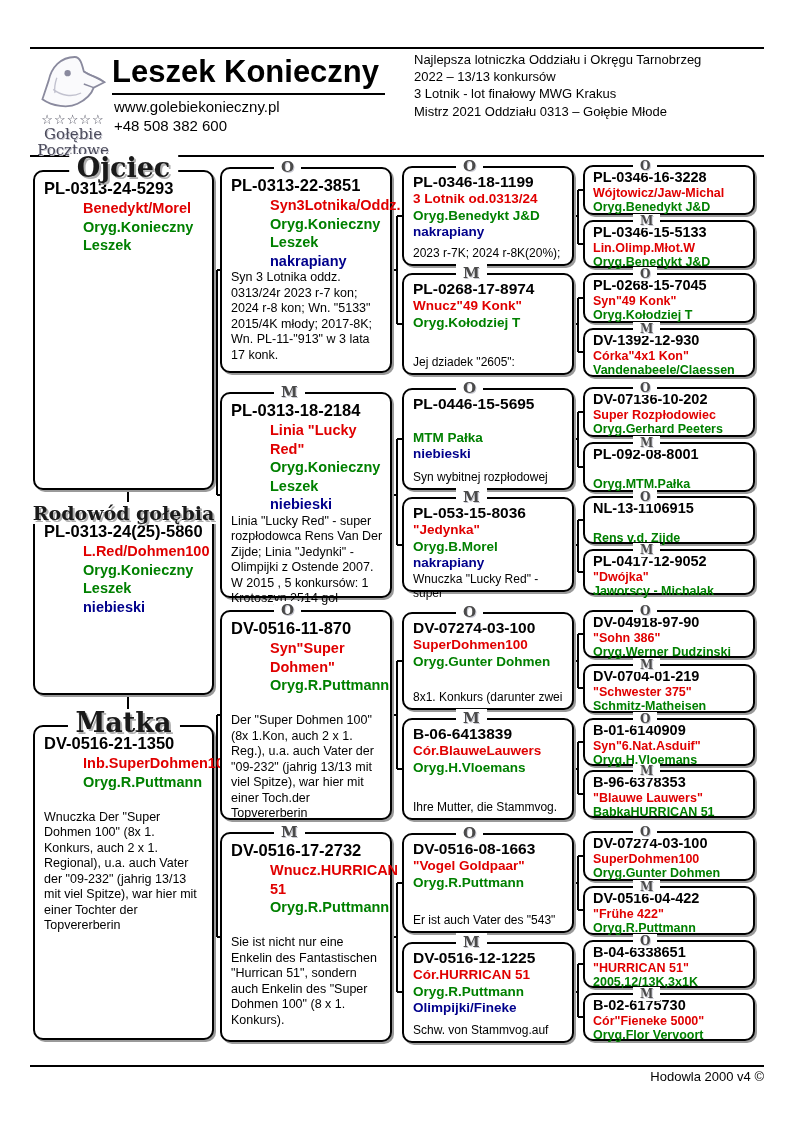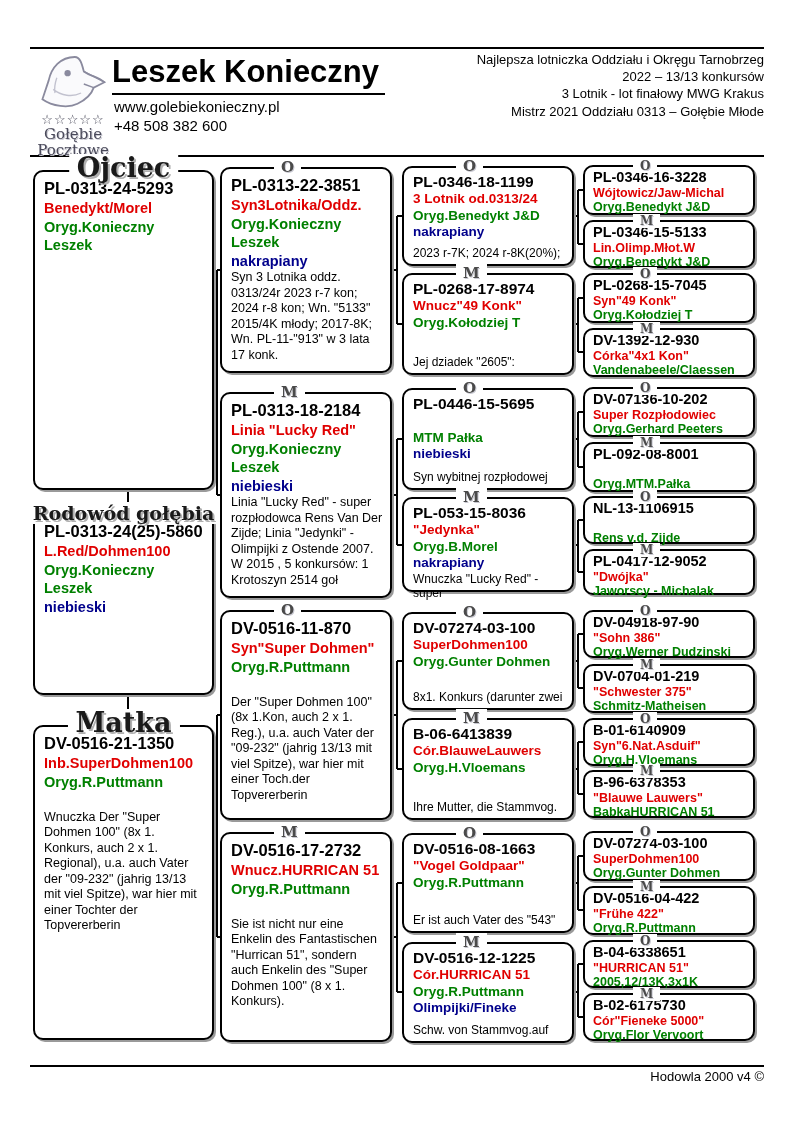--- a/index.html
+++ b/index.html
@@ -7,41 +7,41 @@
         font-family:"Liberation Sans",sans-serif;overflow:hidden;color:#000;}
   .hr{position:absolute;left:30px;width:734px;height:2px;background:#000;}
   
   .logo{position:absolute;left:34px;top:54px;width:78px;text-align:center;}
   .logo .stars{font-size:13px;letter-spacing:1px;color:#4a4a5a;line-height:12px;margin-top:-4px;}
   .logo .lg{font-family:"DejaVu Serif","Liberation Serif",serif;font-weight:normal;
             font-size:15px;line-height:16px;color:#4a4a5a;text-shadow:1px 1px 0 #c9c9d2;}
   .owner-name{position:absolute;left:112px;top:50px;font-size:31px;font-weight:bold;
               border-bottom:2px solid #000;padding:4px 6px 3px 0;white-space:nowrap;}
   .contact{position:absolute;left:114px;top:97px;font-size:15px;line-height:19px;}
-  .achieve{position:absolute;right:30px;top:51px;width:350px;text-align:right;
+  .achieve{position:absolute;right:30px;top:51px;width:350px;
            font-size:13px;line-height:17.2px;}
   
   .box{position:absolute;background:#fff;border:2px solid #000;border-radius:10px;
        box-shadow:2px 2px 0 #9a9a9a;box-sizing:border-box;padding:6px 7px 8px 9px;}
   .title{position:absolute;left:50%;transform:translateX(-50%);background:#fff;padding:0 8px;
          font-family:"DejaVu Serif","Liberation Serif",serif;font-weight:bold;color:#1a1a1a;
          text-shadow:2px 2px 0 #b0b0b0;white-space:nowrap;}
   .t-big{top:-18px;font-size:27px;line-height:28px;}
   .t-sm{top:-13px;font-size:19px;line-height:22px;}
   .sex{position:absolute;left:52px;top:-11px;background:#fff;padding:0 7px;
        font-family:"DejaVu Serif","Liberation Serif",serif;font-weight:bold;color:#4a4a4a;
        font-size:15px;line-height:18px;text-shadow:1px 1px 0 #c9c9d2;}
   .ring{font-weight:bold;color:#000;}
   .red{font-weight:bold;color:#e00000;}
   .green{font-weight:bold;color:#008000;}
   .navy{font-weight:bold;color:#00008b;}
   .desc{color:#000;}
   
   .c1 .ring,.c2 .ring{font-size:16.5px;line-height:21px;}
-  .c1 .red,.c1 .green,.c1 .navy,.c2 .red,.c2 .green,.c2 .navy{font-size:14.5px;line-height:18.5px;min-height:18.5px;}
+  .c1 .red,.c1 .green,.c1 .navy,.c2 .red,.c2 .green,.c2 .navy{font-size:14.5px;line-height:18.5px;min-height:18.5px;margin-left:39px;}
   .c1 .desc,.c2 .desc{font-size:12.5px;line-height:15.5px;min-height:15px;}
   .c3 .ring{font-size:15.5px;line-height:19px;}
   .c3 .red,.c3 .green,.c3 .navy{font-size:13.5px;line-height:16.5px;min-height:16.5px;}
   .c3 .desc{font-size:12px;line-height:14.5px;margin-top:auto;}
   .c3{display:flex;flex-direction:column;padding:4px 7px 4px 9px;}
   .c4{padding:2px 6px 2px 8px;}
   .c4 .ring{font-size:14.5px;line-height:16.5px;}
   .c4 .red,.c4 .green{font-size:12.5px;line-height:14.5px;min-height:14.5px;}
   .c4 .sex{font-size:12px;line-height:14px;top:-8px;left:48px;}
   .footer{position:absolute;right:30px;top:1069px;font-size:13px;}

